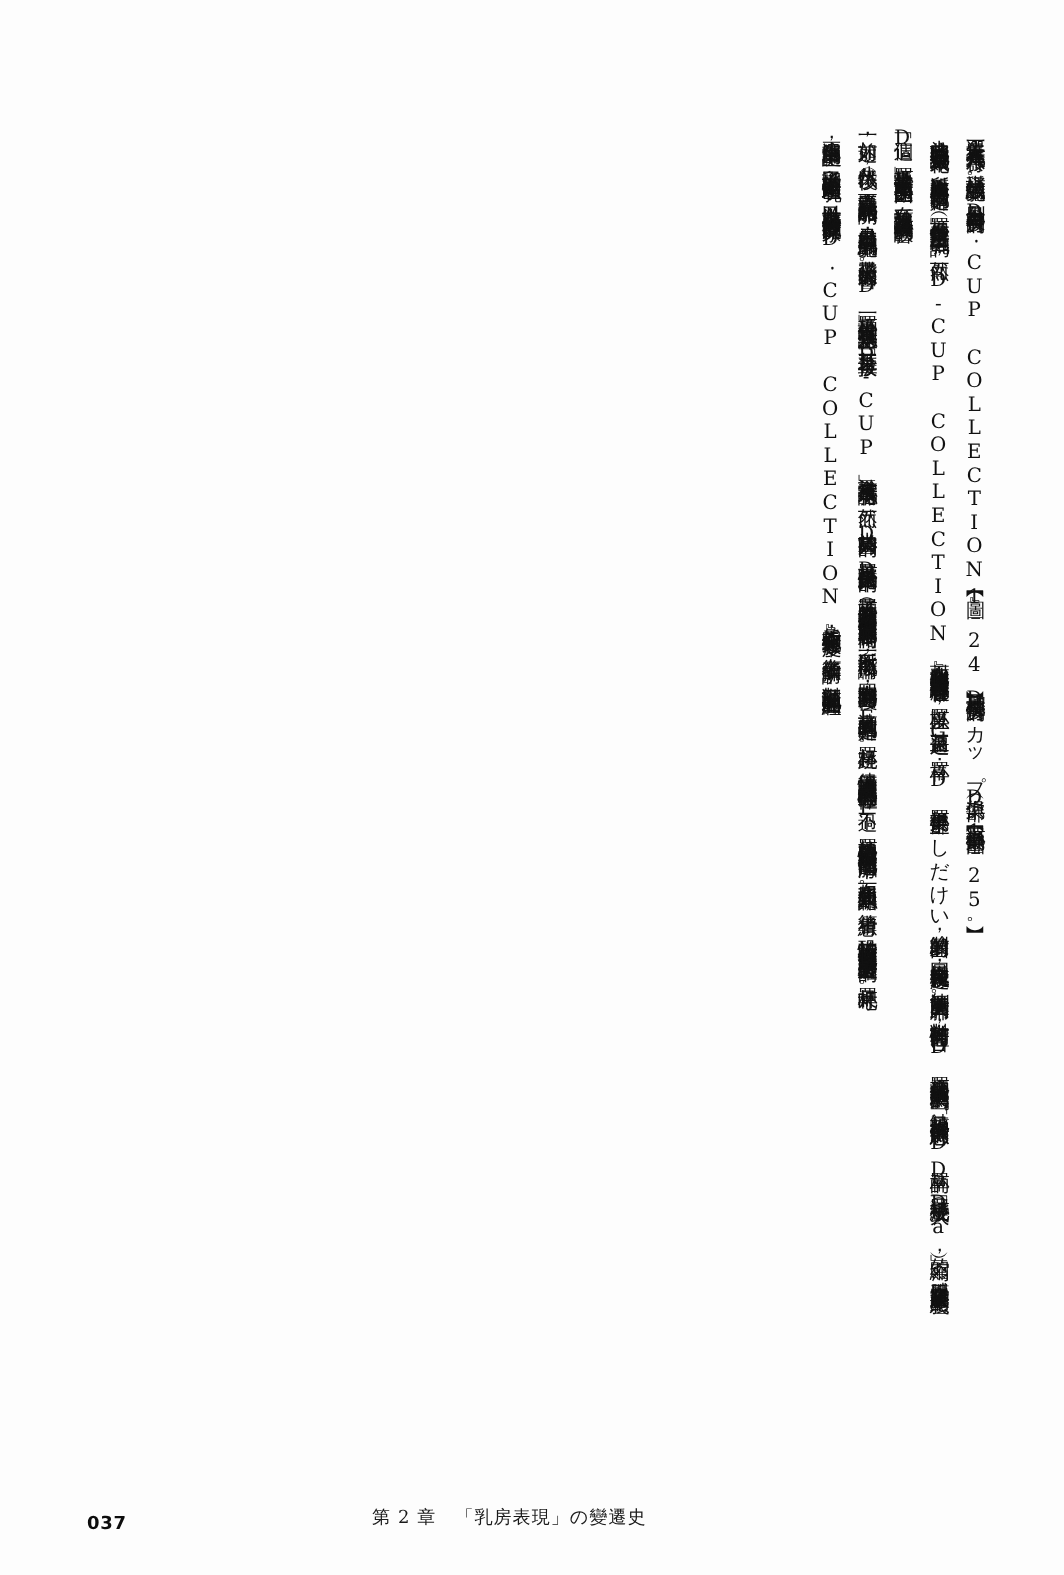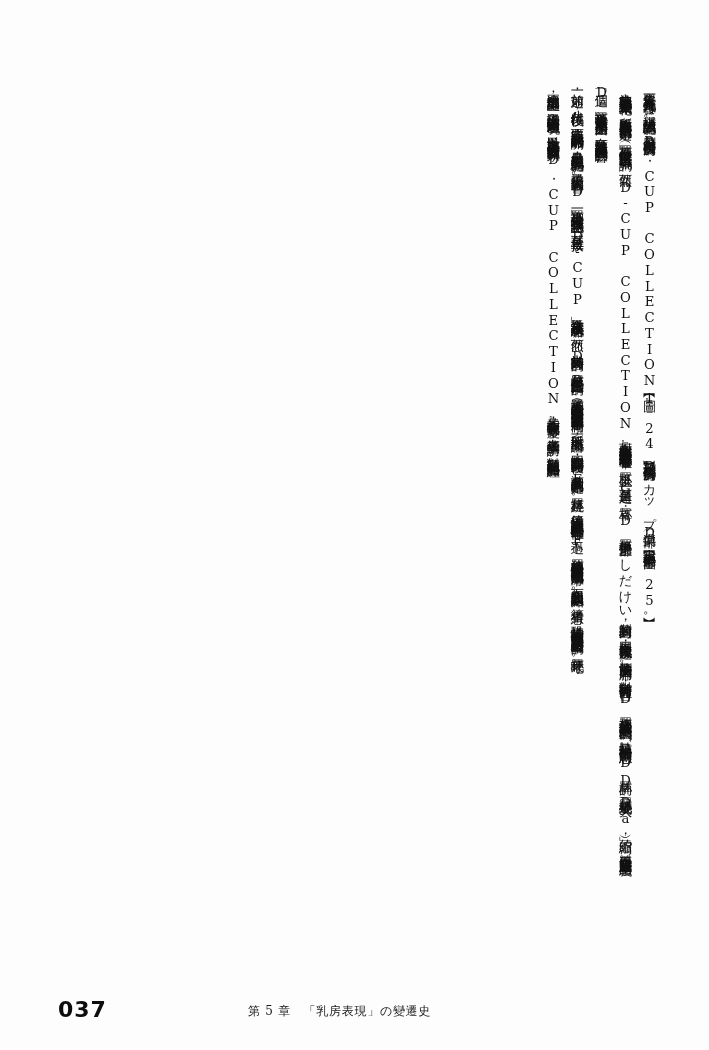--- a/index.html
+++ b/index.html
@@ -51,21 +51,21 @@
     right: 0;
     bottom: 28px;
     height: 26px;
   }
   .page-number {
     position: absolute;
     left: 58px;
     bottom: 0;
     font-family: "DejaVu Sans", "Liberation Sans", sans-serif;
     font-weight: bold;
-    font-size: 22px;
+    font-size: 12px;
     letter-spacing: 0.04em;
     color: #0d0d0d;
   }
   .chapter-label {
     position: absolute;
     left: 248px;
     bottom: 2px;
     font-size: 12px;
     letter-spacing: 0.06em;
     color: #1a1a1a;
@@ -80,16 +80,16 @@
   <div class="body-text">
     <p class="para">選集單行本在一九八八年發行，堪稱該領域的先驅。分別是白夜書房發行的『D‧CUP COLLECTION』【圖1－24】和櫻桃書房發行的『Dカップ俱楽部（D罩杯俱樂部）』【圖1－25】。</p>
     <p class="para">由於此時巨乳這個詞還未大眾化，所以兩本單行本的書名使用的都是「D罩杯」（但在宣傳文字上已出現「巨乳」一詞）。然而，『D-CUP COLLECTION』封面上北御牧慶所繪的角色無論怎麼看都在D罩杯以上，甚至超過G罩杯；『D罩杯俱樂部』上よしだけい繪製的封面，同樣是完全無視標題，無法測量的巨大胸脯。對當時的男性而言，D罩杯這個詞代表的不是胸罩的尺碼，純粹只是「胸部很大」的意思。D罩杯的D罩杯純變成了「大（Da）」的縮寫，感覺已完全超脫了原本的意義。</p>
     <p class="para">這個「D罩杯」常常被畫得超過字面大小的原因，有一種說法認為是出於胸罩尺碼的誤會。</p>
     <p class="para">一如前述，八〇年代以後，西洋巨乳寫真雜誌的黑船叩關，乃是日本巨乳風潮的先驅，帶來了很大的影響。「D罩杯」一詞大量出現在寫真雜誌上，甚至直接被「D-CUP」雜誌拿來當成雜誌名；然而，由於當時外國的D罩杯尺碼實際上比日本的D罩杯大了兩圈左右（雖然當時各家生產商使用的測量基準都各不相同，所以不能一概而論），因此實際翻開封面後，讀者見到的胸圍都是F罩杯起跳。儘管男性讀者大概不太關心尺碼的正確性，不過F罩杯的視覺印象恐怕已深深烙印在他們的腦海中。而妄想會扭曲人的認知。筆者猜想，恐怕當時的作家們也打一開始就沒有想要畫出正確的D罩杯尺寸吧。</p>
     <p class="para">這兩部選集的誕生，印證了世界的確開始追求巨乳，以及世上存在著贊同這波潮流的作家。『D‧CUP COLLECTION』的看板作家北御牧慶，在筆者的採訪中，對於巨乳崛起的理由和經</p>
   </div>
 
   <div class="footer">
     <div class="page-number">037</div>
-    <div class="chapter-label">第 5 章　「乳房表現」の變遷史</div>
+    <div class="chapter-label">第 2 章　「乳房表現」の變遷史</div>
   </div>
 
 </div>
 
 </body></html>

